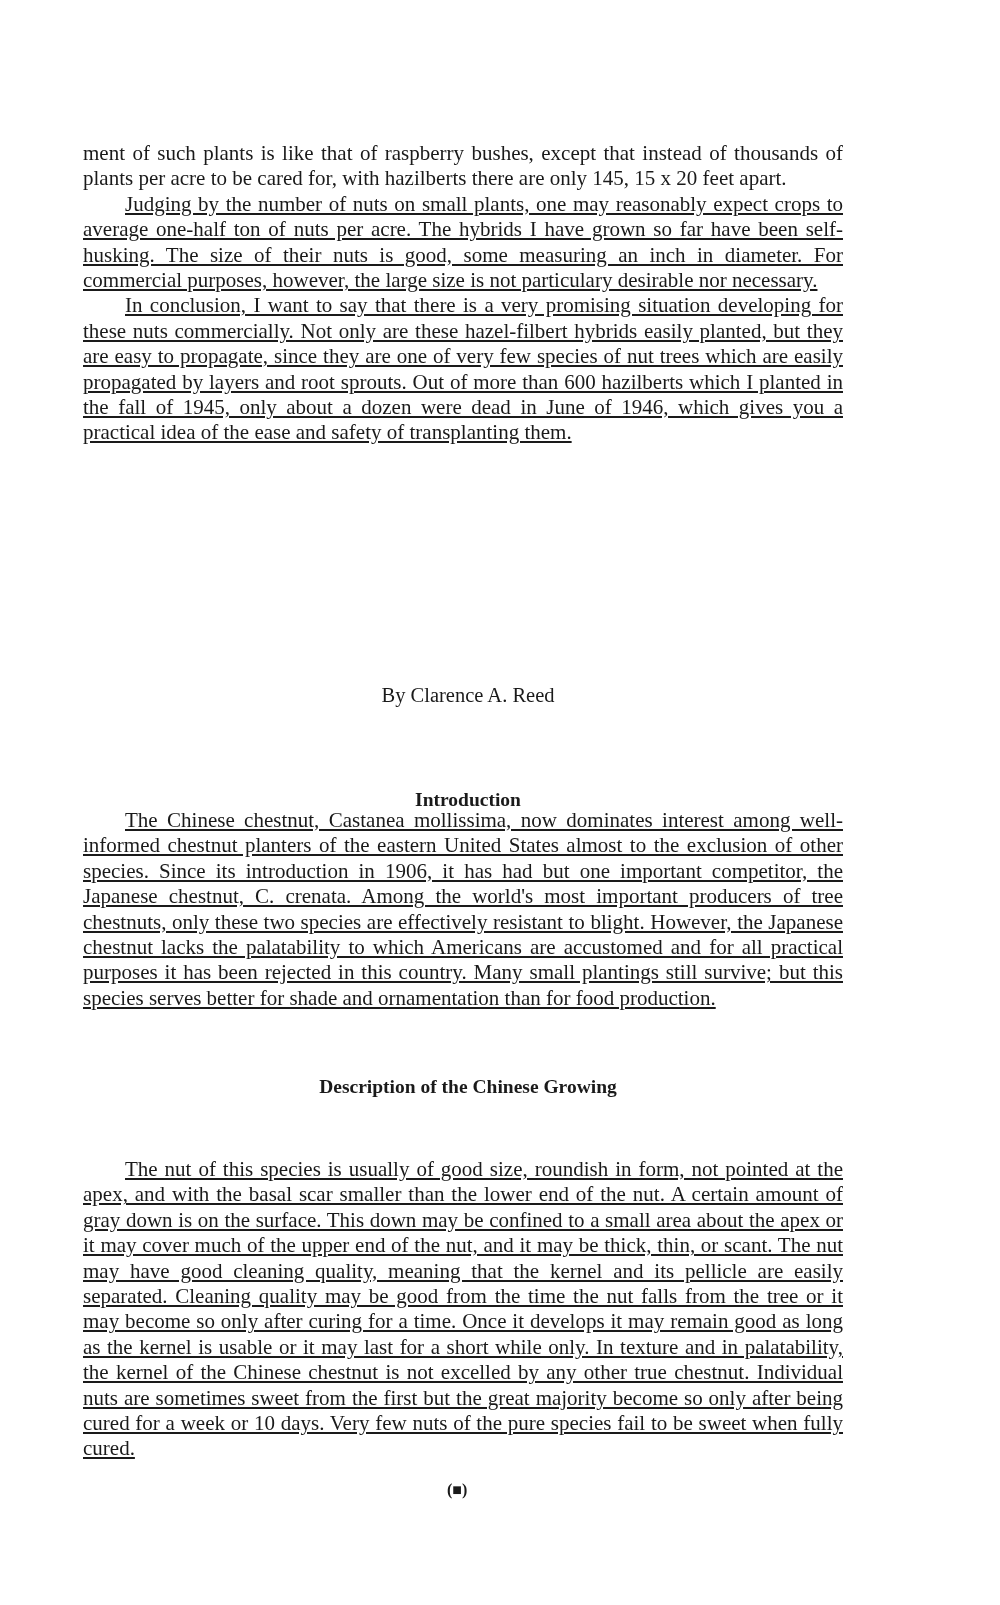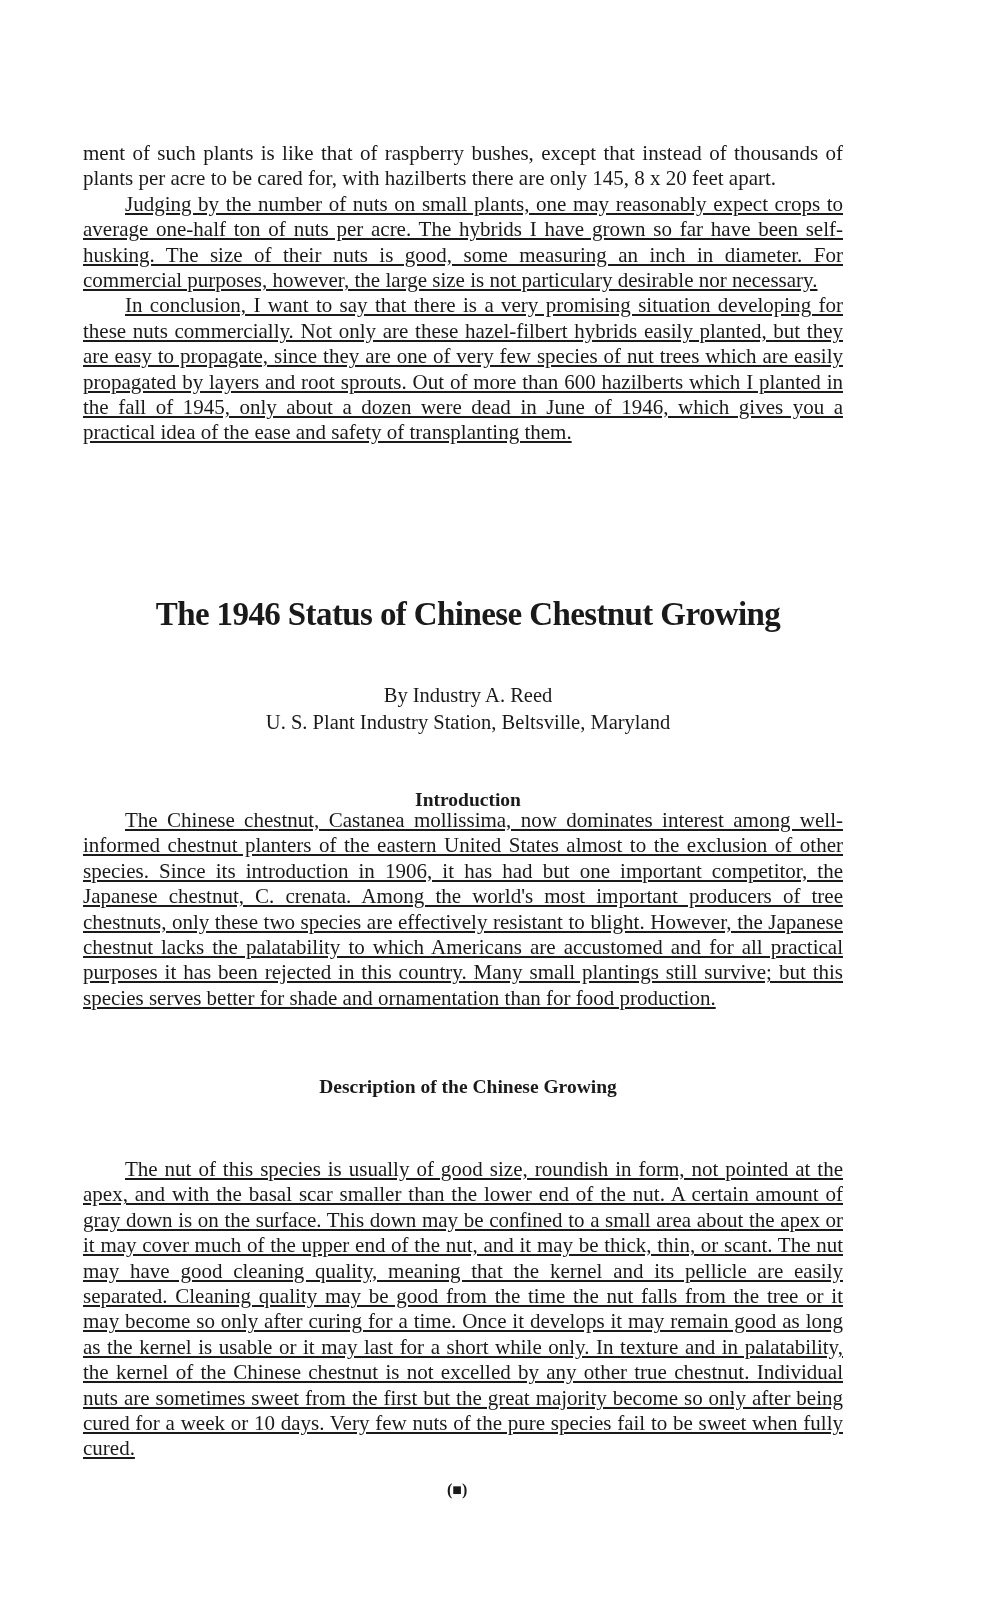--- a/index.html
+++ b/index.html
@@ -21,28 +21,26 @@
   .h-desc { top: 1076px; }
   .block3 { top: 1157px; }
   .pagenum { position: absolute; top: 1481px; left: 447px; font-family: "Liberation Serif", serif; font-weight: bold; font-size: 16px; }
 </style>
 </head>
 <body>
 
 <div class="page">
 
   <div class="col block1">
-    <p>ment of such plants is like that of raspberry bushes, except that instead of thousands of plants per acre to be cared for, with hazilberts there are only 145, 8 x 20 feet apart.</p>
+    <p>ment of such plants is like that of raspberry bushes, except that instead of thousands of plants per acre to be cared for, with hazilberts there are only 145, 15 x 20 feet apart.</p>
     <p class="indent">Judging by the number of nuts on small plants, one may reasonably expect crops to average one-half ton of nuts per acre. The hybrids I have grown so far have been self-husking. The size of their nuts is good, some measuring an inch in diameter. For commercial purposes, however, the large size is not particulary desirable nor necessary.</p>
     <p class="indent">In conclusion, I want to say that there is a very promising situation developing for these nuts commercially. Not only are these hazel-filbert hybrids easily planted, but they are easy to propagate, since they are one of very few species of nut trees which are easily propagated by layers and root sprouts. Out of more than 600 hazilberts which I planted in the fall of 1945, only about a dozen were dead in June of 1946, which gives you a practical idea of the ease and safety of transplanting them.</p>
   </div>
 
-  <div class="title title1">The 1946 Status of Chinese Chestnut Growing</div>
-  <div class="byline author">By Industry A. Reed</div>
-  <div class="byline affil">U. S. Plant Industry Station, Beltsville, Maryland</div>
+  <div class="byline author">By Clarence A. Reed</div>
 
   <div class="heading h-intro">Introduction</div>
   <div class="col block2">
     <p class="indent">The Chinese chestnut, Castanea mollissima, now dominates interest among well-informed chestnut planters of the eastern United States almost to the exclusion of other species. Since its introduction in 1906, it has had but one important competitor, the Japanese chestnut, C. crenata. Among the world's most important producers of tree chestnuts, only these two species are effectively resistant to blight. However, the Japanese chestnut lacks the palatability to which Americans are accustomed and for all practical purposes it has been rejected in this country. Many small plantings still survive; but this species serves better for shade and ornamentation than for food production.</p>
   </div>
 
   <div class="heading h-desc">Description of the Chinese Growing</div>
   <div class="col block3">
     <p class="indent">The nut of this species is usually of good size, roundish in form, not pointed at the apex, and with the basal scar smaller than the lower end of the nut. A certain amount of gray down is on the surface. This down may be confined to a small area about the apex or it may cover much of the upper end of the nut, and it may be thick, thin, or scant. The nut may have good cleaning quality, meaning that the kernel and its pellicle are easily separated. Cleaning quality may be good from the time the nut falls from the tree or it may become so only after curing for a time. Once it develops it may remain good as long as the kernel is usable or it may last for a short while only. In texture and in palatability, the kernel of the Chinese chestnut is not excelled by any other true chestnut. Individual nuts are sometimes sweet from the first but the great majority become so only after being cured for a week or 10 days. Very few nuts of the pure species fail to be sweet when fully cured.</p>
   </div>

